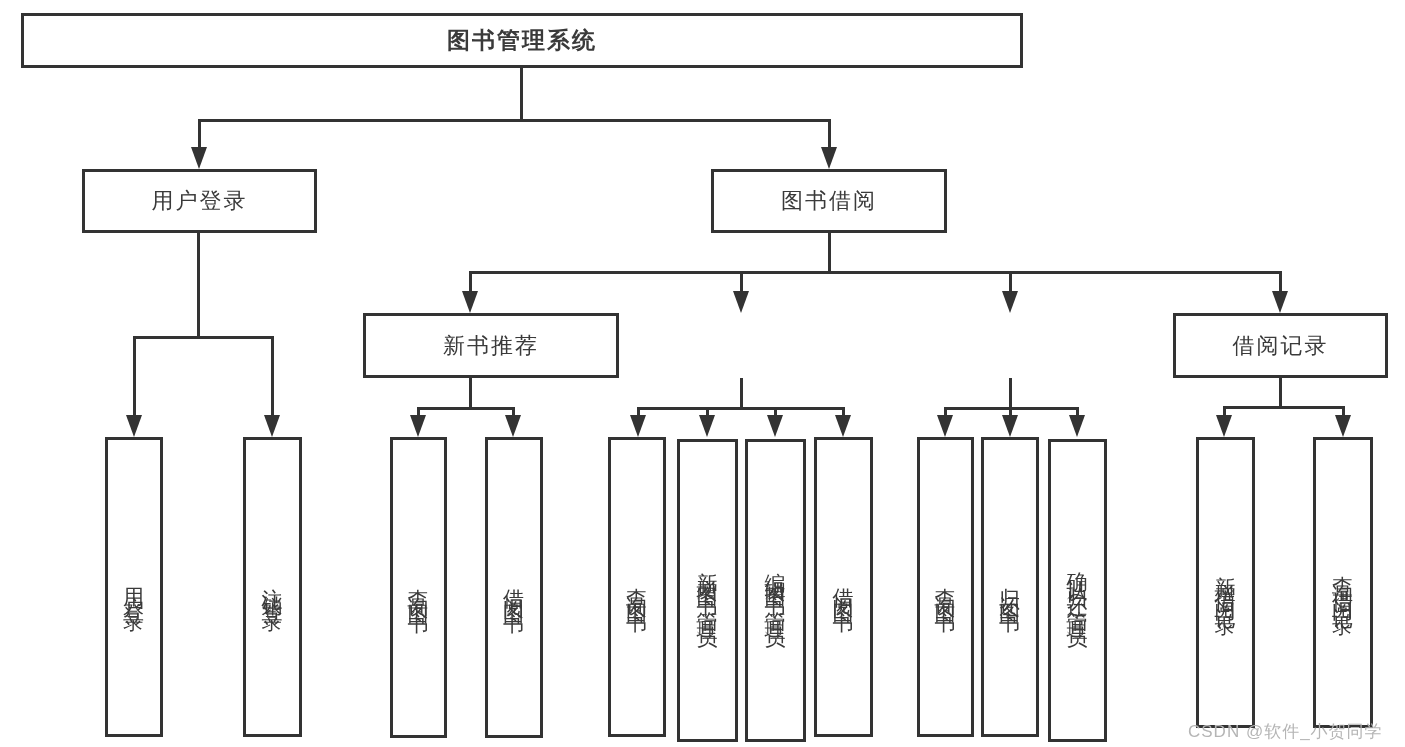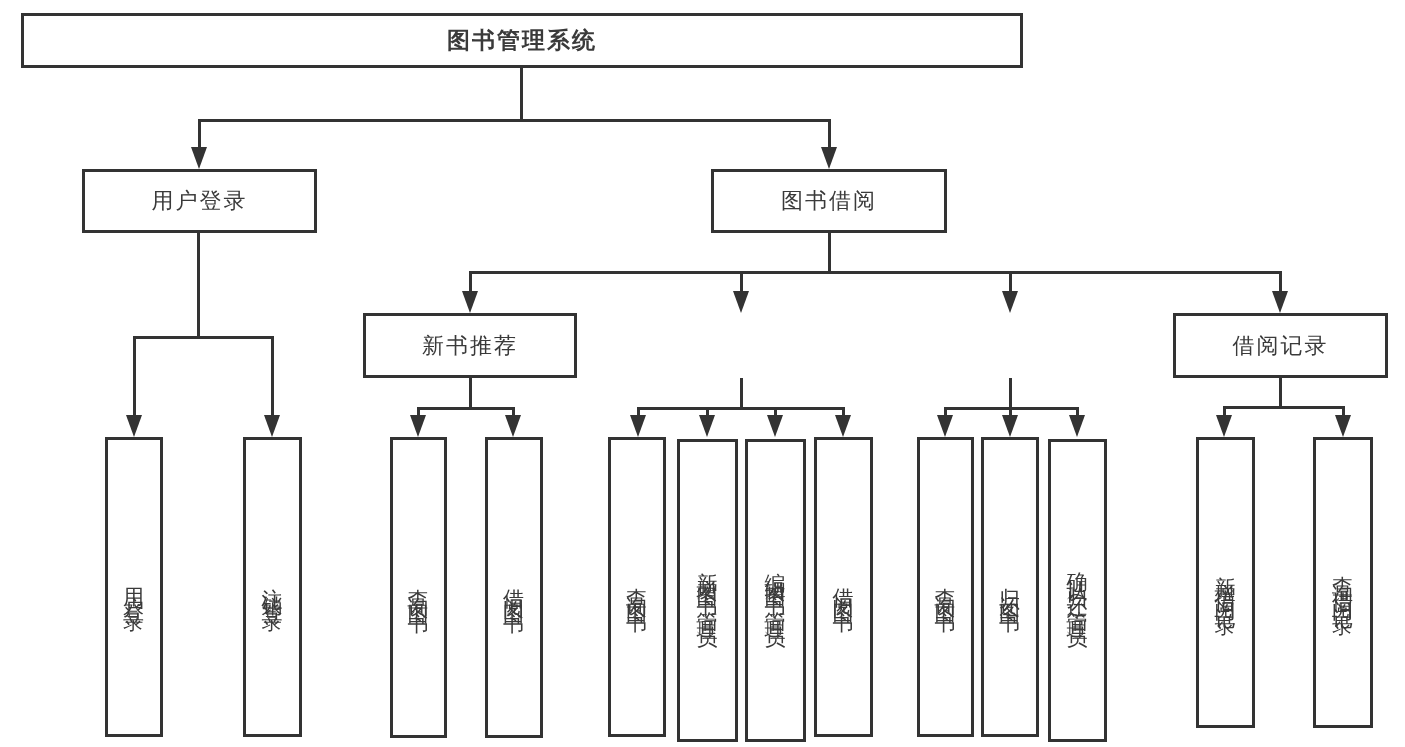--- a/index.html
+++ b/index.html
@@ -96,21 +96,21 @@
   <div class="lh" style="left:469px;top:271px;width:813px"></div>
   <div class="lv" style="left:469px;top:271px;height:22px"></div>
   <div class="tri" style="left:462px;top:291px"></div>
   <div class="lv" style="left:740px;top:271px;height:22px"></div>
   <div class="tri" style="left:733px;top:291px"></div>
   <div class="lv" style="left:1009px;top:271px;height:22px"></div>
   <div class="tri" style="left:1002px;top:291px"></div>
   <div class="lv" style="left:1279px;top:271px;height:22px"></div>
   <div class="tri" style="left:1272px;top:291px"></div>
 
-  <div class="box" style="left:363px;top:313px;width:214px;height:65px">
+  <div class="box" style="left:363px;top:313px;width:256px;height:65px">
     <span class="hlabel">新书推荐</span>
   </div>
   <div class="box" style="left:1173px;top:313px;width:215px;height:65px">
     <span class="hlabel">借阅记录</span>
   </div>
 
   <div class="lv" style="left:469px;top:378px;height:31px"></div>
   <div class="lh" style="left:417px;top:407px;width:98px"></div>
   <div class="lv" style="left:417px;top:407px;height:10px"></div>
   <div class="tri" style="left:410px;top:415px"></div>
@@ -181,14 +181,15 @@
     <span class="vlabel">确认归还（管理员）</span>
   </div>
 
   <div class="box" style="left:1196px;top:437px;width:59px;height:291px">
     <span class="vlabel">新增借阅记录</span>
   </div>
   <div class="box" style="left:1313px;top:437px;width:60px;height:291px">
     <span class="vlabel">查询借阅记录</span>
   </div>
 
+  <div class="watermark">CSDN @软件_小贺同学</div>
 
 </div>
 
 </body></html>

